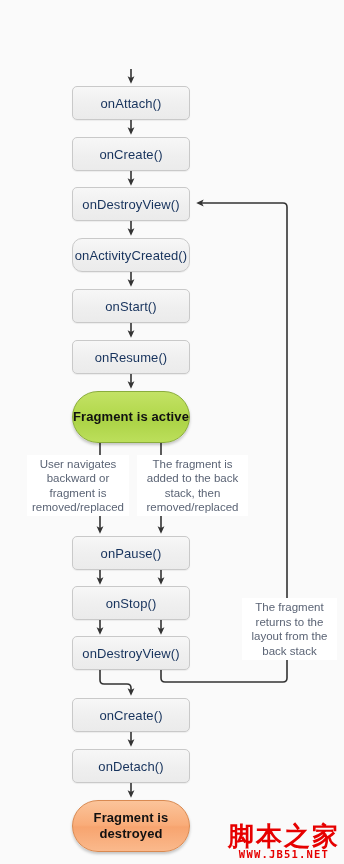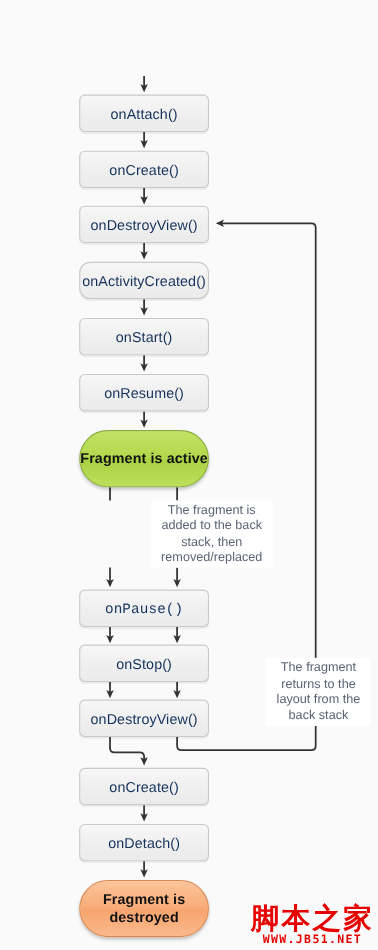--- a/index.html
+++ b/index.html
@@ -168,26 +168,27 @@
   <div class="node step" style="top:187px;">onDestroyView()</div>
 
   <div class="node step" style="top:238px;border-radius:10px;">onActivityCreated()</div>
 
   <div class="node step" style="top:340px;">onResume()</div>
 
   <div class="node step" style="top:289px;">onStart()</div>
 
   <div class="node terminal green" style="top:391px;">Fragment is active</div>
 
+  <div class="note" style="left:27px; top:455px; width:102px; height:61px;">User navigates backward or fragment is removed/replaced</div>
 
   <div class="note" style="left:137px; top:455px; width:111px; height:61px;">The fragment is added to the back stack, then removed/replaced</div>
 
   <div class="note" style="left:242px; top:598px; width:95px; height:62px;">The fragment returns to the layout from the back stack</div>
 
-  <div class="node step" style="top:536px;font-family:Liberation Mono, monospace;">onPause()</div>
+  <div class="node step" style="top:536px;">onPause()</div>
 
   <div class="node step" style="top:586px;">onStop()</div>
 
   <div class="node step" style="top:636px;">onDestroyView()</div>
 
   <div class="node step" style="top:698px;">onCreate()</div>
 
   <div class="node terminal orange" style="top:800px;">Fragment is destroyed</div>
 
   <div class="node step" style="top:749px;">onDetach()</div>

